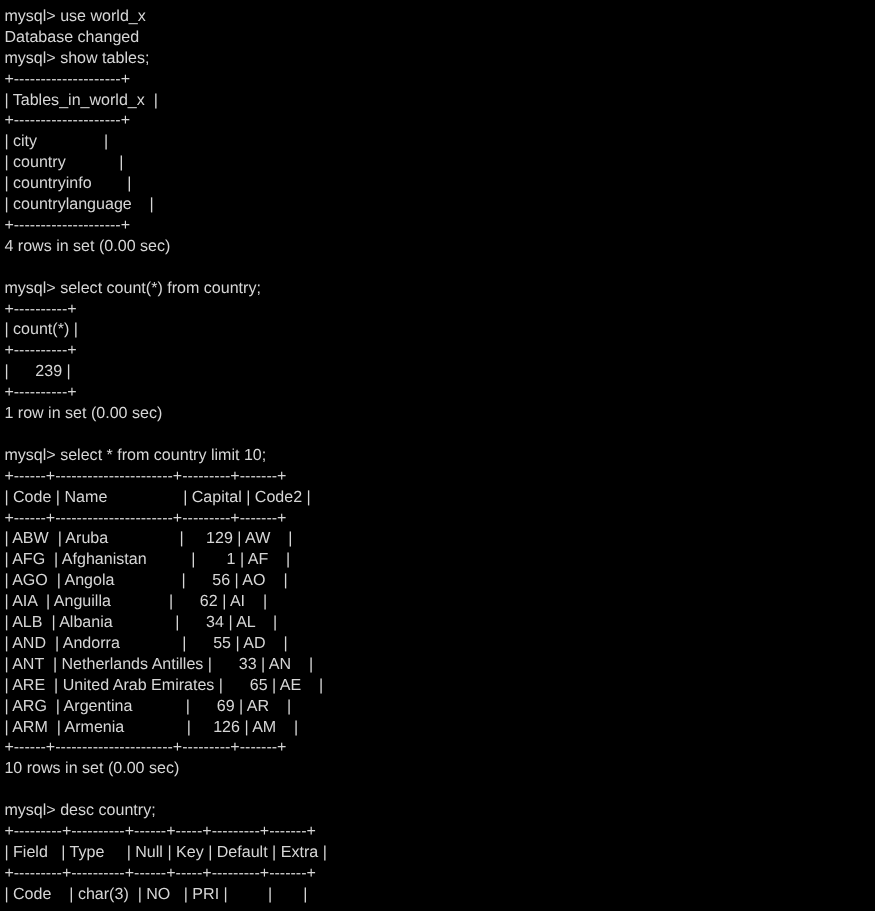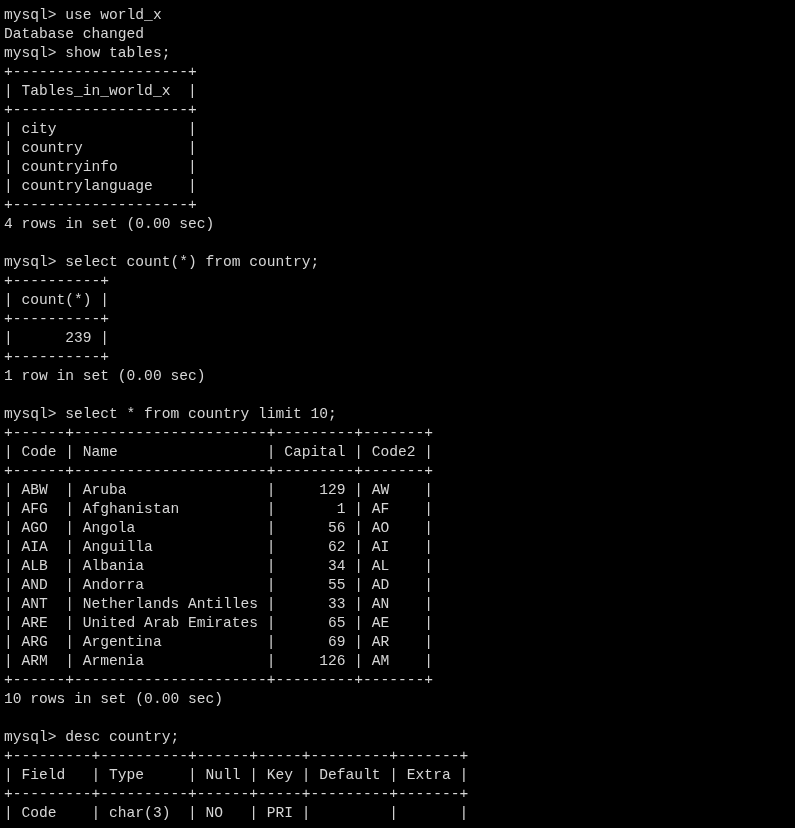--- a/index.html
+++ b/index.html
@@ -23,21 +23,21 @@
     font-family: "DejaVu Sans Mono", "Liberation Mono", monospace;
     font-size: 14.6px;
     line-height: 19px;
     white-space: pre;
     letter-spacing: 0px;
     -webkit-font-smoothing: none;
   }
   .line {
     white-space: pre;
     height: 19px;
-    font-family: Liberation Mono, monospace;
+    font-family: Liberation Sans, sans-serif;
   }
   .blank {
     height: 19px;
   }
 </style>
 </head>
 <body>
 
 <div id="terminal"><div class="line">mysql&gt; use world_x</div><div class="line">Database changed</div><div class="line">mysql&gt; show tables;</div><div class="line">+--------------------+</div><div class="line">| Tables_in_world_x  |</div><div class="line">+--------------------+</div><div class="line">| city               |</div><div class="line">| country            |</div><div class="line">| countryinfo        |</div><div class="line">| countrylanguage    |</div><div class="line">+--------------------+</div><div class="line">4 rows in set (0.00 sec)</div><div class="line blank"></div><div class="line">mysql&gt; select count(*) from country;</div><div class="line">+----------+</div><div class="line">| count(*) |</div><div class="line">+----------+</div><div class="line">|      239 |</div><div class="line">+----------+</div><div class="line">1 row in set (0.00 sec)</div><div class="line blank"></div><div class="line">mysql&gt; select * from country limit 10;</div><div class="line">+------+----------------------+---------+-------+</div><div class="line">| Code | Name                 | Capital | Code2 |</div><div class="line">+------+----------------------+---------+-------+</div><div class="line">| ABW  | Aruba                |     129 | AW    |</div><div class="line">| AFG  | Afghanistan          |       1 | AF    |</div><div class="line">| AGO  | Angola               |      56 | AO    |</div><div class="line">| AIA  | Anguilla             |      62 | AI    |</div><div class="line">| ALB  | Albania              |      34 | AL    |</div><div class="line">| AND  | Andorra              |      55 | AD    |</div><div class="line">| ANT  | Netherlands Antilles |      33 | AN    |</div><div class="line">| ARE  | United Arab Emirates |      65 | AE    |</div><div class="line">| ARG  | Argentina            |      69 | AR    |</div><div class="line">| ARM  | Armenia              |     126 | AM    |</div><div class="line">+------+----------------------+---------+-------+</div><div class="line">10 rows in set (0.00 sec)</div><div class="line blank"></div><div class="line">mysql&gt; desc country;</div><div class="line">+---------+----------+------+-----+---------+-------+</div><div class="line">| Field   | Type     | Null | Key | Default | Extra |</div><div class="line">+---------+----------+------+-----+---------+-------+</div><div class="line">| Code    | char(3)  | NO   | PRI |         |       |</div></div>
 

